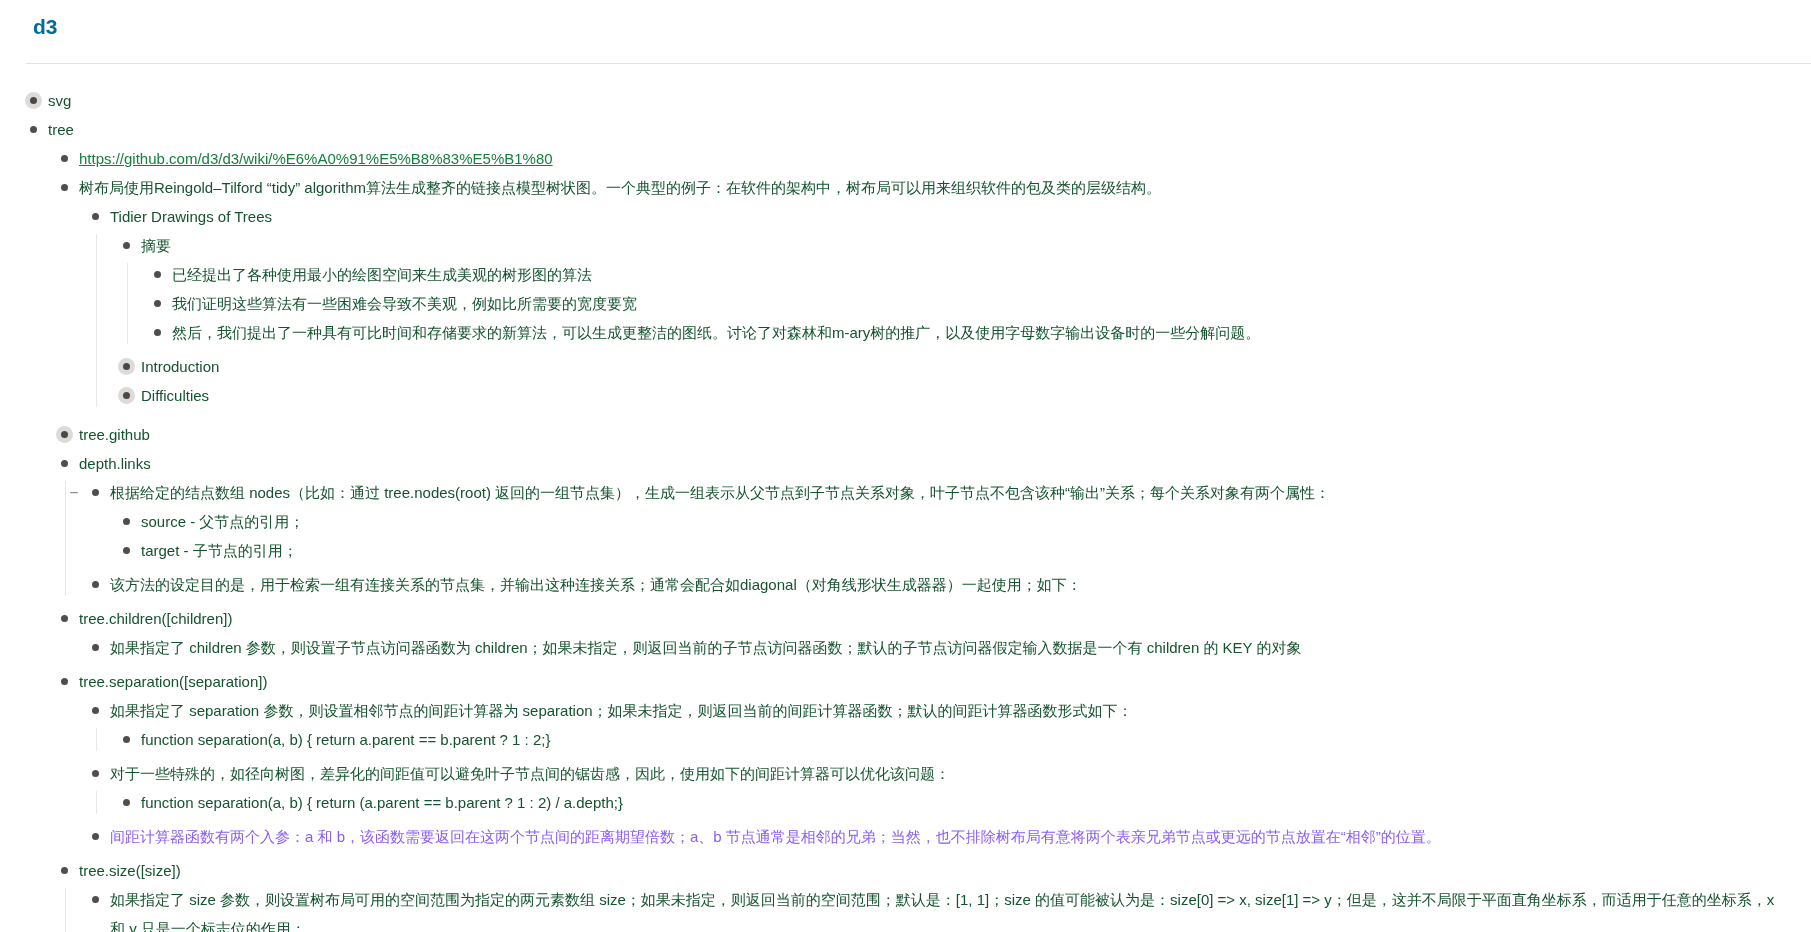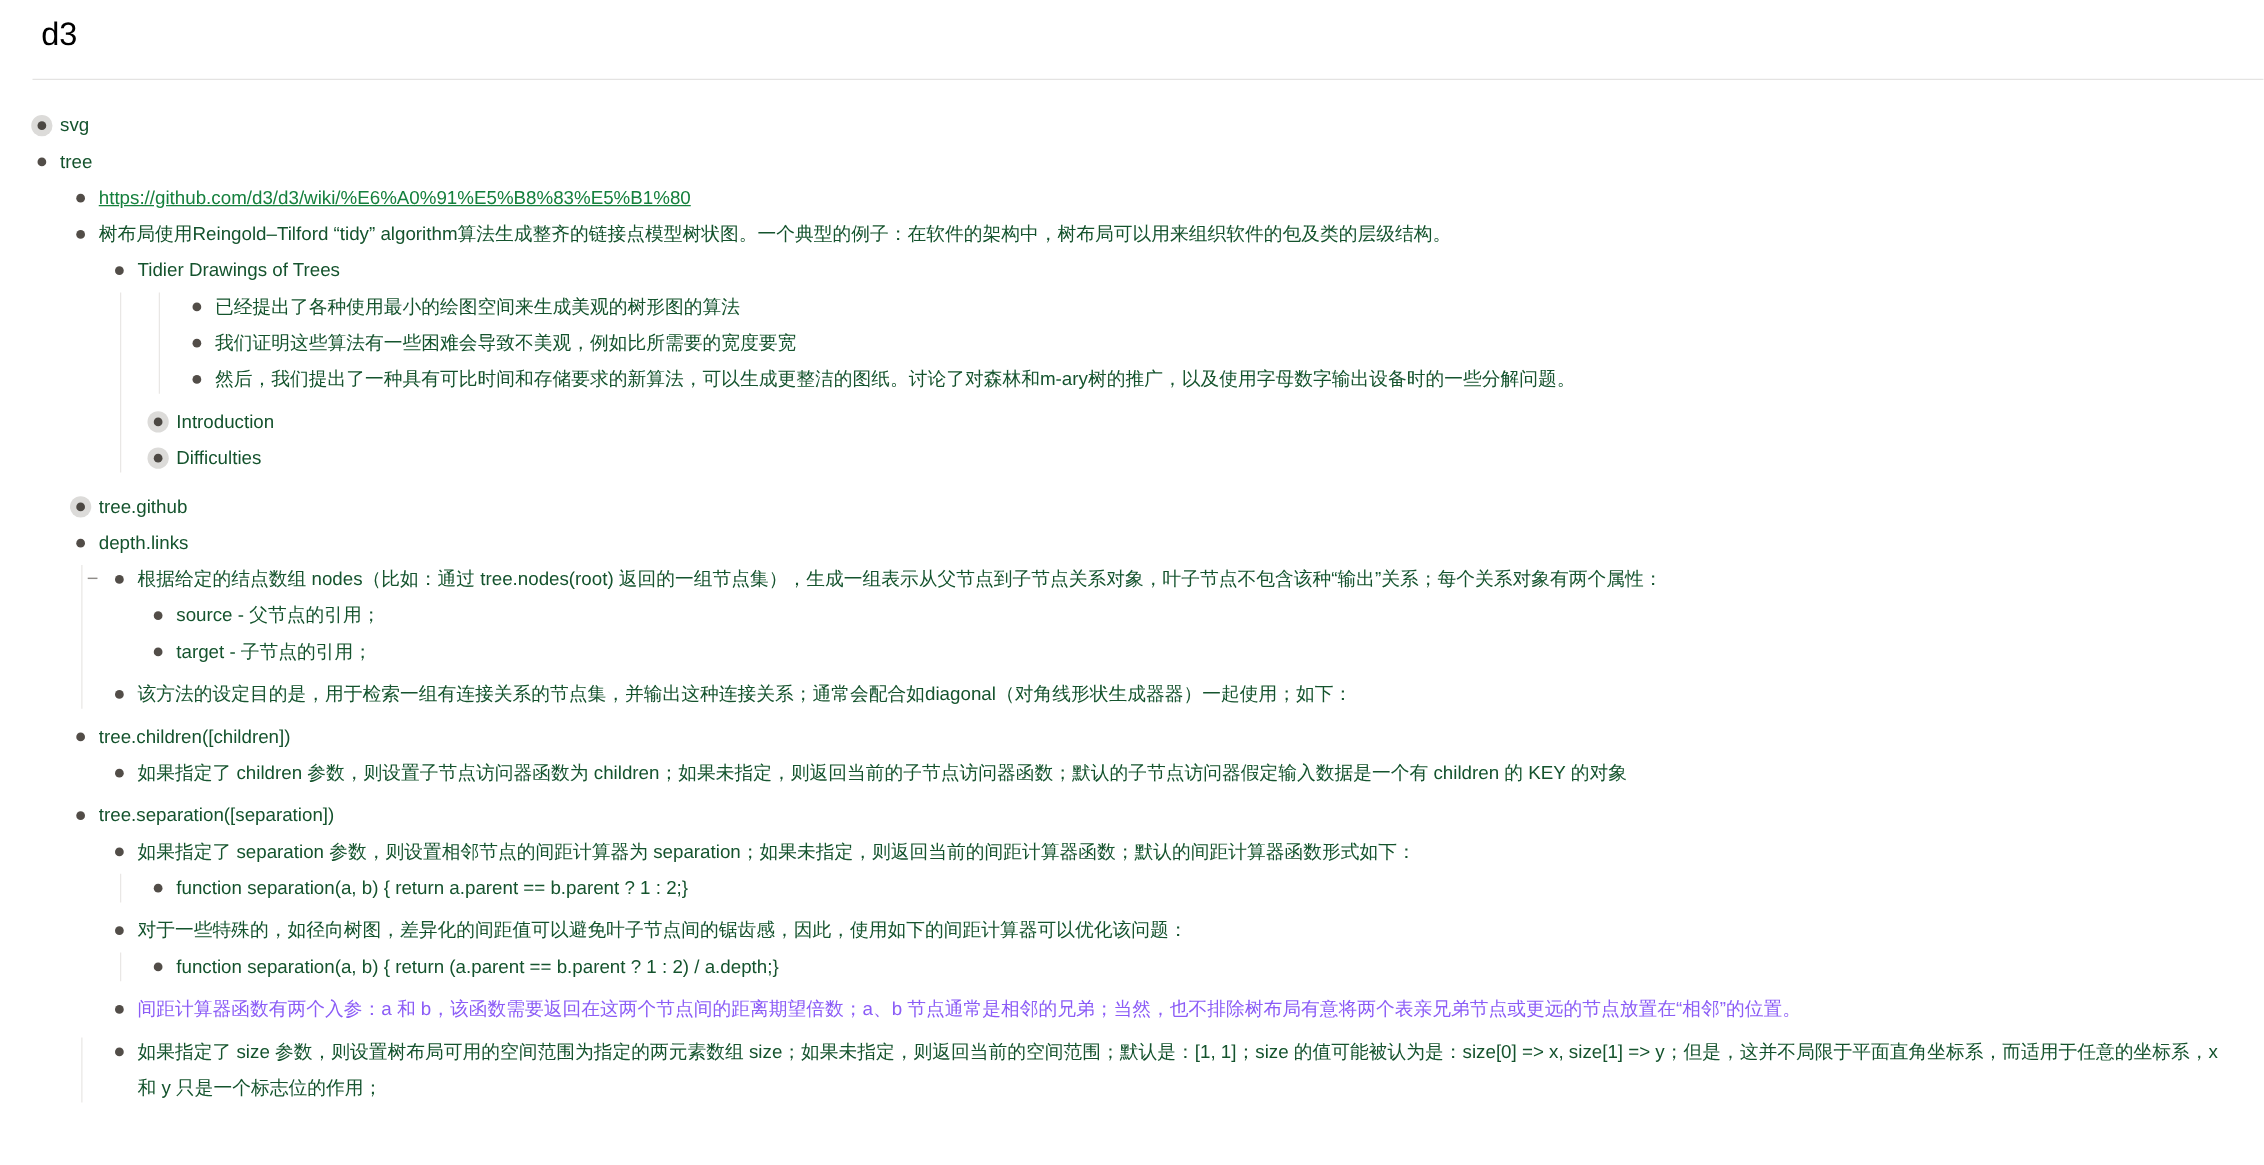--- a/index.html
+++ b/index.html
@@ -5,21 +5,21 @@
   html,body{margin:0;padding:0;background:#ffffff;}
   body{
     font-family:"Liberation Sans","DejaVu Sans",sans-serif;
     color:#3b3733;
     font-size:15px;
     -webkit-font-smoothing:antialiased;
   }
   .page{width:1811px;min-height:932px;background:#fff;overflow:hidden;}
 
   .header{padding:12px 0 0 33px;}
-  .doc-title{font-size:26px;line-height:30px;color:#000000;font-weight:400;}
+  .doc-title{font-size:21px;line-height:30px;color:#0369a1;font-weight:700;}
   .divider{border-bottom:1px solid #e4e3e2;margin:21px 0 0 26px;}
 
   .outline{margin:22px 0 0 0;padding:0 18px 0 26px;}
   ul.olist{list-style:none;margin:0;padding:0;}
   ul.children{list-style:none;margin:0 0 0 31px;padding:0 0 5px 0;position:relative;}
   ul.children.guide::before{
     content:"";position:absolute;left:-23px;top:3px;bottom:8px;width:1px;background:#e9e7e5;
   }
   li.node{margin:0;padding:0;}
   .row{position:relative;padding-left:22px;line-height:29px;min-height:29px;}
@@ -61,20 +61,21 @@
             <li class="node">
               <div class="row"><span class="bullet"></span><span class="itext link">https://github.com/d3/d3/wiki/%E6%A0%91%E5%B8%83%E5%B1%80</span></div>
             </li>
             <li class="node">
               <div class="row"><span class="bullet"></span><span class="itext">树布局使用Reingold–Tilford “tidy” algorithm算法生成整齐的链接点模型树状图。一个典型的例子：在软件的架构中，树布局可以用来组织软件的包及类的层级结构。</span></div>
               <ul class="children">
                 <li class="node">
                   <div class="row"><span class="bullet"></span><span class="itext">Tidier Drawings of Trees</span></div>
                   <ul class="children guide">
                     <li class="node">
+                      <div class="row"><span class="bullet"></span><span class="itext">摘要</span></div>
                       <ul class="children guide">
                         <li class="node">
                           <div class="row"><span class="bullet"></span><span class="itext">已经提出了各种使用最小的绘图空间来生成美观的树形图的算法</span></div>
                         </li>
                         <li class="node">
                           <div class="row"><span class="bullet"></span><span class="itext">我们证明这些算法有一些困难会导致不美观，例如比所需要的宽度要宽</span></div>
                         </li>
                         <li class="node">
                           <div class="row"><span class="bullet"></span><span class="itext">然后，我们提出了一种具有可比时间和存储要求的新算法，可以生成更整洁的图纸。讨论了对森林和m-ary树的推广，以及使用字母数字输出设备时的一些分解问题。</span></div>
                         </li>
@@ -138,20 +139,21 @@
                       <div class="row"><span class="bullet"></span><span class="itext">function separation(a, b) {  return (a.parent == b.parent ? 1 : 2) / a.depth;}</span></div>
                     </li>
                   </ul>
                 </li>
                 <li class="node">
                   <div class="row"><span class="bullet"></span><span class="itext red">间距计算器函数有两个入参：a 和 b，该函数需要返回在这两个节点间的距离期望倍数；a、b 节点通常是相邻的兄弟；当然，也不排除树布局有意将两个表亲兄弟节点或更远的节点放置在“相邻”的位置。</span></div>
                 </li>
               </ul>
             </li>
             <li class="node">
+              <div class="row"><span class="bullet"></span><span class="itext">tree.size([size])</span></div>
               <ul class="children guide">
                 <li class="node">
                   <div class="row"><span class="bullet"></span><span class="itext">如果指定了 size 参数，则设置树布局可用的空间范围为指定的两元素数组 size；如果未指定，则返回当前的空间范围；默认是：[1, 1]；size 的值可能被认为是：size[0] =&gt; x, size[1] =&gt; y；但是，这并不局限于平面直角坐标系，而适用于任意的坐标系，x 和 y 只是一个标志位的作用；</span></div>
                 </li>
               </ul>
             </li>
           </ul>
         </li>
       </ul>
   </div>

